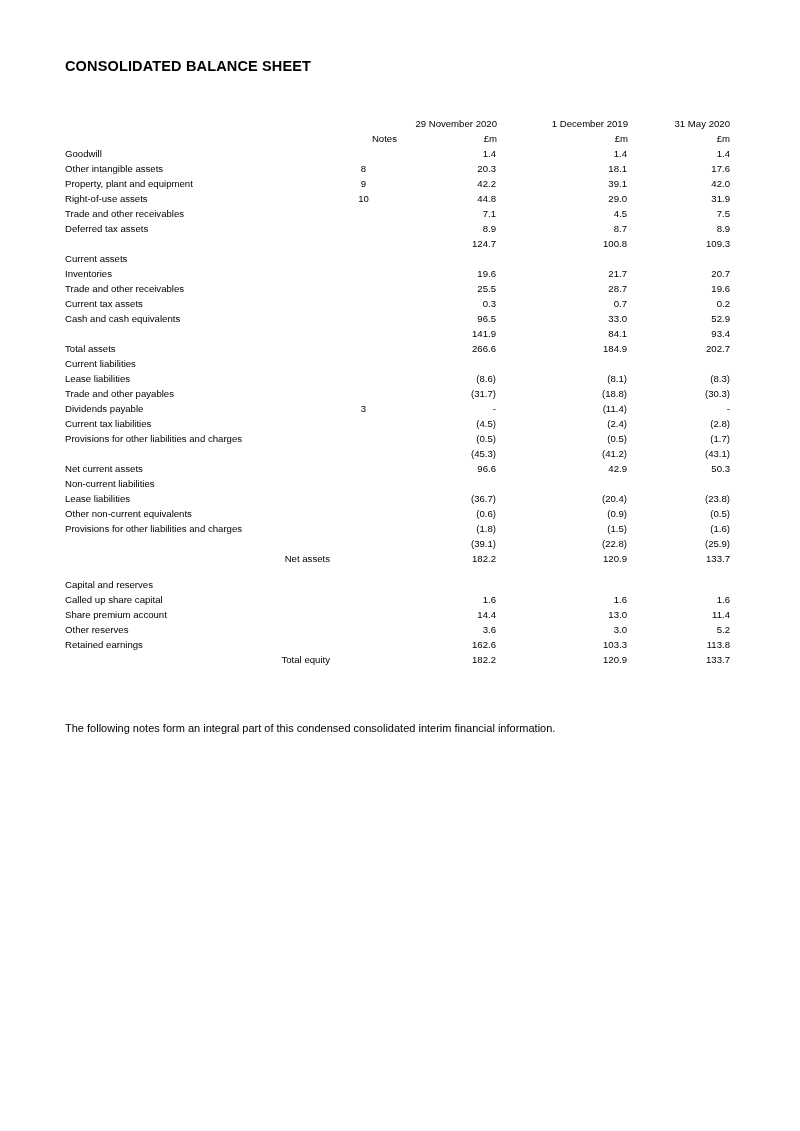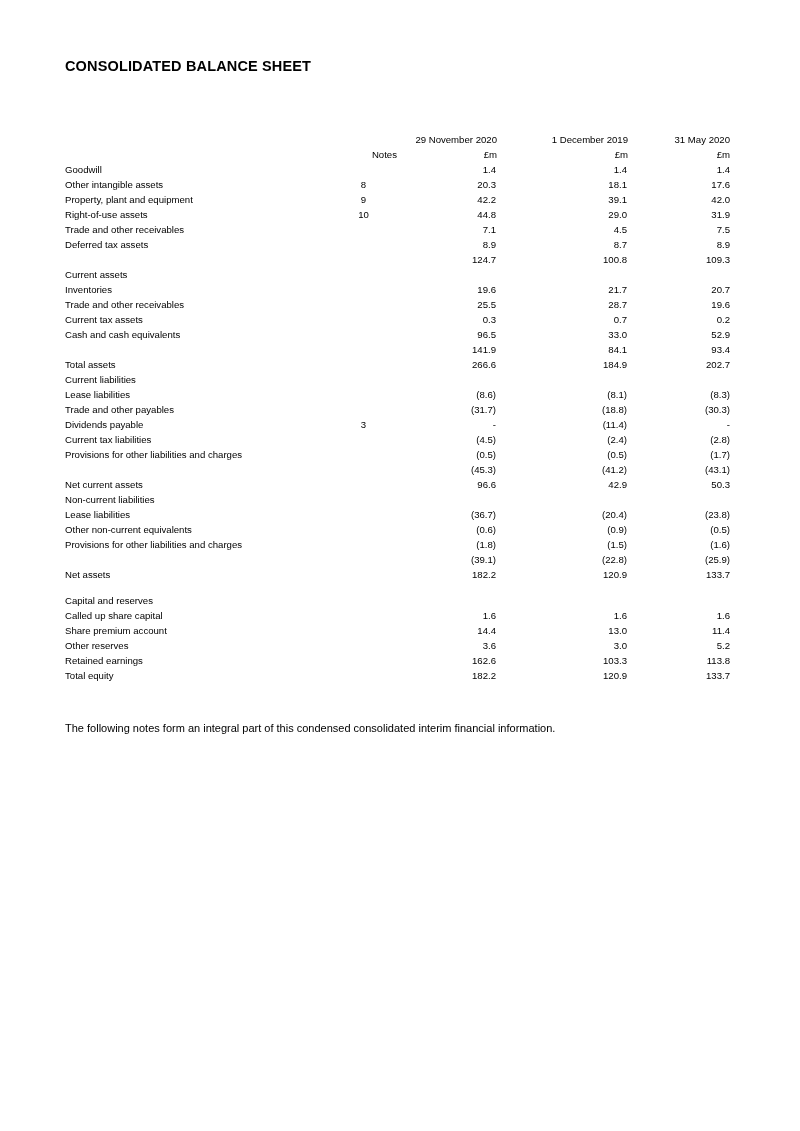--- a/index.html
+++ b/index.html
@@ -33,21 +33,20 @@
     left: 65px;
     top: 114px;
     width: 665px;
   }
   table.bs {
     width: 665px;
     border-collapse: collapse;
     table-layout: fixed;
     font-size: 9.6px;
     line-height: 1;
-    margin-top: 16px;
   }
   table.bs col.c-label  { width: 265px; }
   table.bs col.c-notes  { width: 67px; }
   table.bs col.c-v1     { width: 100px; }
   table.bs col.c-v2     { width: 131px; }
   table.bs col.c-v3     { width: 102px; }
 
   table.bs td, table.bs th {
     padding: 0;
     margin: 0;
@@ -74,21 +73,21 @@
   td.lbl { text-align: left; padding-left: 1px; }
   td.notes { text-align: center; }
   td.num { text-align: right; padding-right: 1px; }
   td.num.c1 { padding-right: 1px; }
   td.num.c2 { padding-right: 1px; }
   td.num.c3 { padding-right: 0px; }
 
   
   .rule-top > td      { border-top: 1px solid #000; }
   .rule-bottom > td   { border-bottom: 1px solid #000; }
-  .rule-thick > td    { border-bottom: 2.2px solid #000; }
+  .rule-thick > td    { border-bottom: 2.2px solid #000; text-align: right; }
   .subtotal > td      { border-top: 1px solid #000; }
   .spacer > td        { height: 11px; }
 
   .note-foot {
     position: absolute;
     left: 65px;
     top: 722px;
     font-size: 11px;
     white-space: nowrap;
   }

